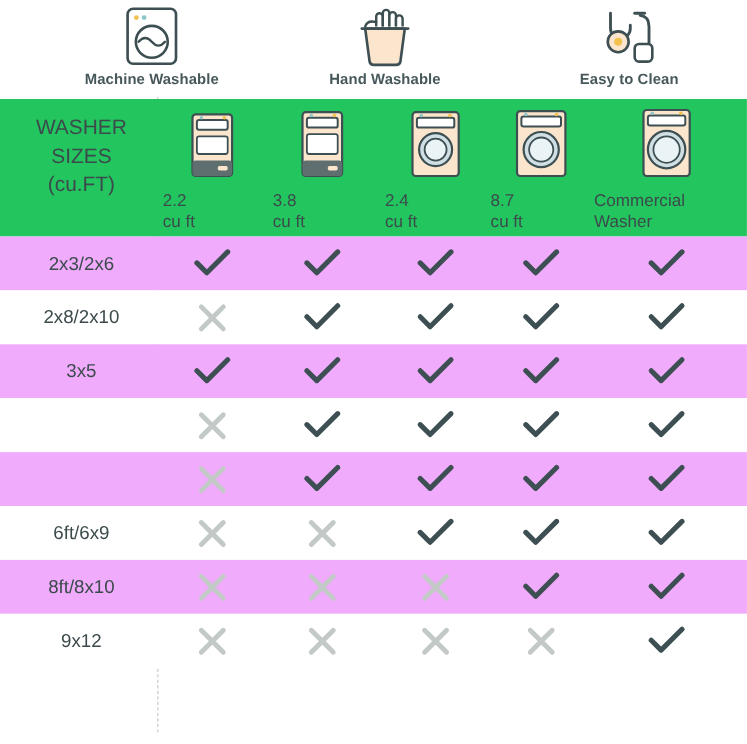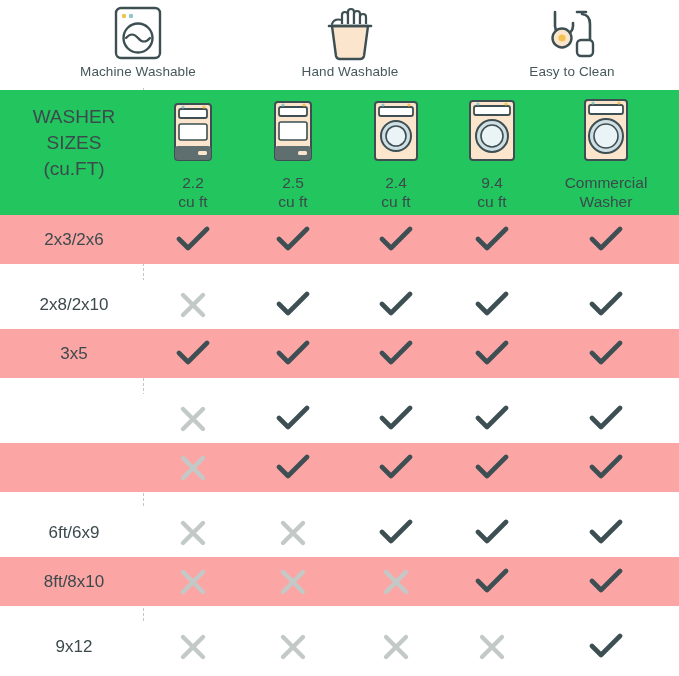--- a/index.html
+++ b/index.html
@@ -27,20 +27,21 @@
     left: 0;
     top: 0;
     width: 679px;
     height: 90px;
   }
   .top-cell {
     position: absolute;
     top: 4px;
     width: 160px;
     text-align: center;
+    font-weight: bold;
   }
   .top-cell .glyph {
     height: 58px;
     display: flex;
     align-items: center;
     justify-content: center;
   }
   .top-cell .cap {
     font-size: 13.5px;
     color: #47585b;
@@ -76,21 +77,20 @@
     top: 14px;
     width: 132px;
     text-align: center;
     font-size: 19px;
     line-height: 26px;
     color: #3c4a4c;
   }
   .washer-col {
     position: absolute;
     top: 2px;
-    text-align: center;
   }
   .washer-col .mimg {
     height: 78px;
     display: flex;
     align-items: flex-end;
     justify-content: center;
   }
   .washer-col .wlabel {
     font-size: 15.5px;
     line-height: 19px;
@@ -103,22 +103,22 @@
     position: absolute;
     left: 0;
     top: 215px;
     width: 679px;
   }
   .row {
     position: relative;
     height: 49px;
     width: 679px;
   }
-  .row.alt { background: #fca5a5; }
-  .row.plain { background: #ffffff; margin-top: 16px; }
+  .row.alt { background: #f0abfc; }
+  .row.plain { background: #ffffff; }
   .row .rlabel {
     position: absolute;
     left: 8px;
     top: 0;
     width: 132px;
     height: 49px;
     display: flex;
     align-items: center;
     justify-content: center;
     font-size: 17px;
@@ -220,21 +220,21 @@
           <rect x="11" y="6" width="36" height="58" rx="3" fill="#fbe6cd" stroke="#3d4f52" stroke-width="2"></rect>
           <rect x="15" y="11" width="28" height="9" rx="2" fill="#fff" stroke="#3d4f52" stroke-width="1.8"></rect>
           <circle cx="19" cy="9" r="1.6" fill="#8fc7c9"></circle>
           <circle cx="40" cy="9" r="1.6" fill="#f2c14e"></circle>
           <rect x="11" y="50" width="36" height="14" rx="3" fill="#5f6f6f"></rect>
           <rect x="34" y="55" width="9" height="4" rx="1.5" fill="#fbe6cd"></rect>
           <rect x="15" y="26" width="28" height="18" rx="2" fill="#fff" stroke="#3d4f52" stroke-width="1.6"></rect>
         </svg>
       </div>
       <div class="wlabel">
-        <div>2.5</div>
+        <div>3.8</div>
         <div>cu ft</div>
       </div>
     </div>
 
     <div class="washer-col" style="left:350px; width:92px;">
       <div class="mimg">
         <svg class="mini-washer" width="62" height="74" viewBox="0 0 62 74">
           <rect x="10" y="6" width="42" height="58" rx="3" fill="#fbe6cd" stroke="#3d4f52" stroke-width="2"></rect>
           <rect x="14" y="11" width="34" height="9" rx="2" fill="#fff" stroke="#3d4f52" stroke-width="1.8"></rect>
           <circle cx="18" cy="9" r="1.6" fill="#8fc7c9"></circle>
@@ -254,21 +254,21 @@
         <svg class="mini-washer" width="62" height="74" viewBox="0 0 62 74">
           <rect x="9" y="5" width="44" height="59" rx="3" fill="#fbe6cd" stroke="#3d4f52" stroke-width="2"></rect>
           <rect x="13" y="10" width="36" height="9" rx="2" fill="#fff" stroke="#3d4f52" stroke-width="1.8"></rect>
           <circle cx="17" cy="8" r="1.6" fill="#8fc7c9"></circle>
           <circle cx="45" cy="8" r="1.6" fill="#f2c14e"></circle>
           <circle cx="31" cy="40" r="16" fill="#cfdfe4" stroke="#3d4f52" stroke-width="2"></circle>
           <circle cx="31" cy="40" r="11" fill="#eaf3f5" stroke="#3d4f52" stroke-width="1.6"></circle>
         </svg>
       </div>
       <div class="wlabel">
-        <div>9.4</div>
+        <div>8.7</div>
         <div>cu ft</div>
       </div>
     </div>
 
     <div class="washer-col" style="left:540px; width:132px;">
       <div class="mimg">
         <svg class="mini-washer" width="70" height="74" viewBox="0 0 70 74">
           <rect x="14" y="4" width="42" height="60" rx="3" fill="#fbe6cd" stroke="#3d4f52" stroke-width="2"></rect>
           <rect x="18" y="9" width="34" height="9" rx="2" fill="#fff" stroke="#3d4f52" stroke-width="1.8"></rect>
           <circle cx="22" cy="7" r="1.6" fill="#8fc7c9"></circle>

